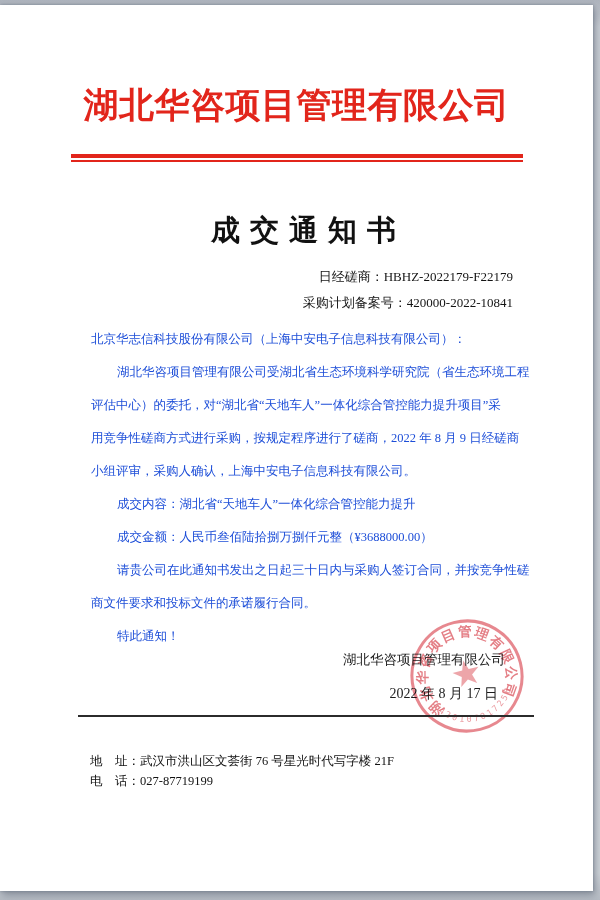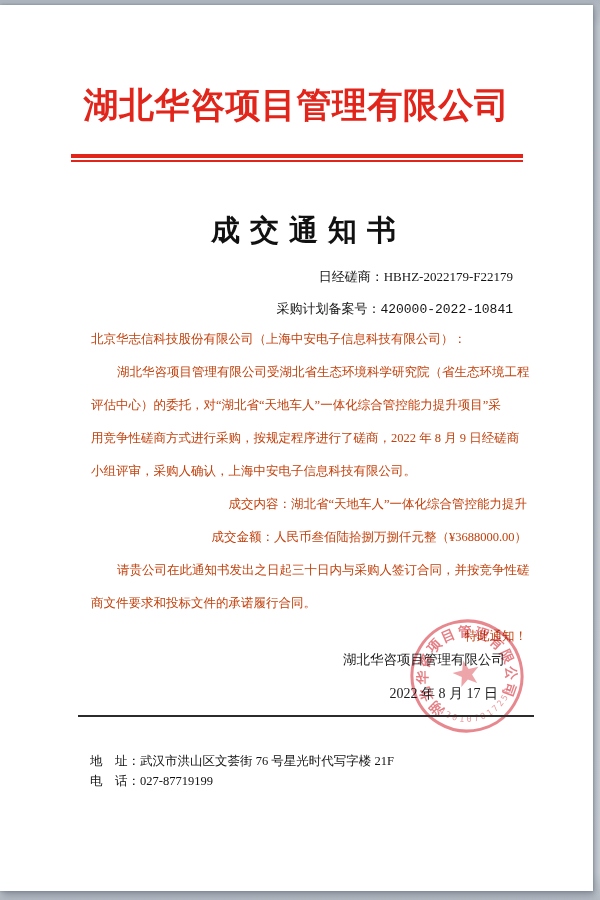--- a/index.html
+++ b/index.html
@@ -25,25 +25,25 @@
   .rule-red .thin{height:2px;margin-top:2px;}
   
   .doc-title{
     left:0;right:0;top:204px;height:42px;line-height:42px;text-align:center;
     font-size:29px;font-weight:bold;letter-spacing:10px;padding-left:24px;
     color:#111;white-space:nowrap;
   }
   
   .meta-line{right:80px;text-align:right;font-size:13px;height:20px;line-height:20px;white-space:nowrap;color:#141414;}
   .meta-1{top:262px;}
-  .meta-2{top:295px;font-family:Liberation Mono, monospace;}
+  .meta-2{top:288px;}
   
-  .body-block{left:91px;top:318px;width:436px;font-size:12.5px;color:#c2410c;}
+  .body-block{left:91px;top:318px;width:436px;font-size:12.5px;color:#1d4ed8;}
   .line{height:33px;line-height:33px;white-space:nowrap;}
-  .line.ind{text-indent:26px;text-align:right;}
+  .line.ind{text-indent:26px;}
   
   .sig-company{top:645px;right:88px;font-size:13.5px;height:20px;line-height:20px;white-space:nowrap;}
   .sig-date{top:679px;right:95px;font-size:14px;height:20px;line-height:20px;white-space:nowrap;}
   
   .foot-rule{top:710px;left:78px;width:456px;height:2px;background:#2b2b2b;}
   .foot-line{left:90px;font-size:12.5px;height:20px;line-height:20px;white-space:nowrap;color:#111;margin-top:32px;}
   .foot-1{top:714px;}
   .foot-2{top:734px;}
   
   .seal{top:606px;left:402px;width:130px;height:130px;mix-blend-mode:multiply;opacity:.88;}

